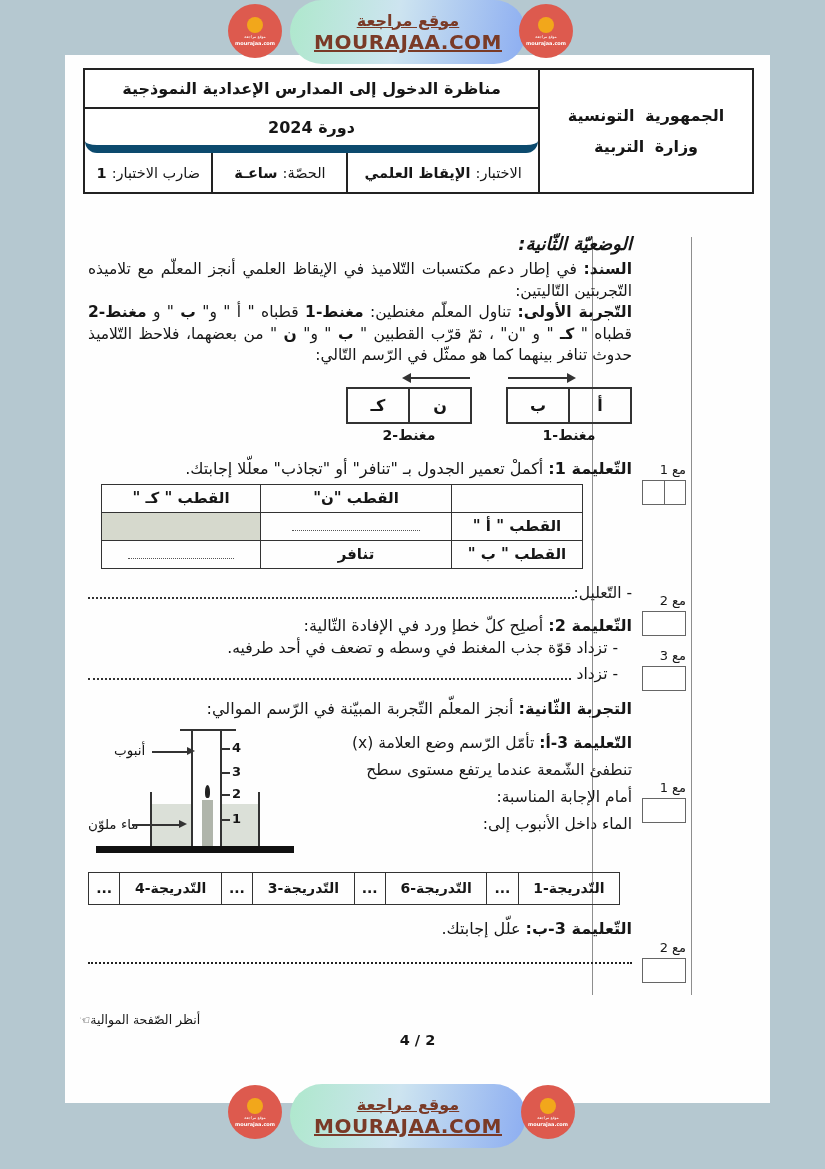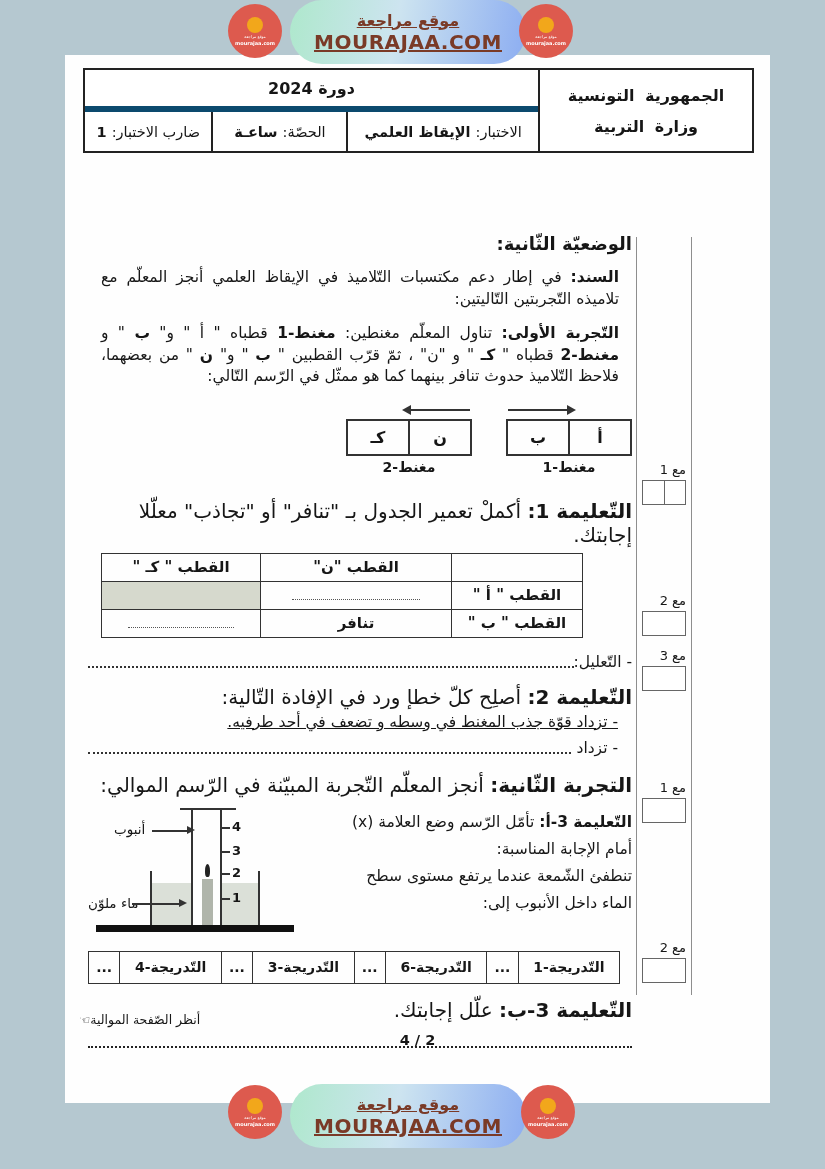--- a/index.html
+++ b/index.html
@@ -26,43 +26,43 @@
   
   .page{position:absolute;left:65px;top:55px;width:705px;height:1048px;background:#fefefe;direction:rtl;}
 
   
   .header-table{position:absolute;right:16px;left:18px;top:13px;border:2px solid #222;display:flex;background:#fff;}
   .ht-right{width:212px;border-left:2px solid #222;display:flex;flex-direction:column;justify-content:center;
             align-items:center;font-weight:bold;font-size:16px;line-height:31px;word-spacing:5px;}
   .ht-left{flex:1;display:flex;flex-direction:column;}
   .ht-title{height:37px;border-bottom:2px solid #222;display:flex;align-items:center;justify-content:center;
             font-weight:bold;font-size:16px;}
-  .ht-session{height:36px;border-bottom:6px solid #0c4a6e;display:flex;align-items:center;justify-content:center;
-              font-weight:bold;font-size:16px;}
+  .ht-session{height:36px;border-bottom:8px solid #0c4a6e;display:flex;align-items:center;justify-content:center;
+              font-weight:bold;font-size:16px;border-radius:12px;}
   .ht-row3{height:39px;display:flex;}
   .ht-row3 .cell{display:flex;align-items:center;justify-content:center;font-size:14.5px;gap:5px;}
   .cell-exam{flex:1.5;border-left:2px solid #222;}
   .cell-duration{flex:1.05;border-left:2px solid #222;}
   .cell-coef{flex:1;}
   .bold{font-weight:bold;}
 
   
   .mark-col{position:absolute;right:78px;top:182px;width:54px;height:758px;
-            border-left:1px solid #8e8e8e;border-right:1px solid #8e8e8e;}
+            border-left:1px solid #8e8e8e;border-right:1px solid #8e8e8e;padding-left:44px;}
   .mark{position:absolute;right:5px;width:46px;}
   .mark .lbl{font-size:13px;}
   .mark .box{width:42px;height:23px;border:1px solid #666;margin-top:3px;background:#fff;position:relative;}
   .mark .box.split::after{content:"";position:absolute;left:50%;top:0;bottom:0;width:1px;background:#666;}
   .m1{top:225px;} .m2{top:356px;} .m3{top:411px;} .m4{top:543px;} .m5{top:703px;}
 
   
   .content{position:absolute;top:178px;right:138px;left:23px;text-align:right;}
-  .sit-title{font-size:18px;font-weight:bold;margin:0 0 5px;}
-  .para{font-size:15.5px;line-height:21.5px;margin:13px;text-align:justify;}
-  .inst{font-size:20px;margin:24px 0 0;}
+  .sit-title{font-size:18px;font-weight:bold;margin:0 0 5px;font-style:italic;}
+  .para{font-size:15.5px;line-height:21.5px;margin:0;text-align:justify;}
+  .inst{font-size:16px;margin:16px 0 0;}
 
   
   .magnet-area{direction:ltr;display:flex;gap:34px;margin:2px 0 0;padding-left:126px;width:fit-content;}
   .magnet-group{display:flex;flex-direction:column;align-items:center;}
   .m-arrow-row{height:18px;width:100%;position:relative;}
   .arr{position:absolute;top:8px;height:2px;background:#333;width:60px;}
   .arr.right{left:2px;} .arr.left{right:2px;}
   .arr.right::after{content:"";position:absolute;right:-8px;top:-4px;
       border-left:9px solid #333;border-top:5px solid transparent;border-bottom:5px solid transparent;}
   .arr.left::before{content:"";position:absolute;left:-8px;top:-4px;
@@ -77,21 +77,21 @@
   table.poles td{border:1.6px solid #333;height:27px;text-align:center;vertical-align:middle;
                  font-size:15px;font-weight:600;padding:0 6px;}
   td.corner{border:none;width:118px;background:transparent;}
   td.coln{width:178px;} td.colk{width:146px;}
   td.shaded{background:#d6d9cd;}
   .cell-dots{display:inline-block;width:72%;border-bottom:1.8px dotted #555;height:11px;}
 
   .dots-line{display:flex;align-items:flex-end;margin-top:14px;font-size:15.5px;gap:0;}
   .dots-line .dots{flex:1;border-bottom:2px dotted #333;height:14px;margin-bottom:3px;}
 
-  .bullet{margin:4px 14px 0 0;font-size:15.5px;text-decoration:underline;}
+  .bullet{margin:4px 14px 0 0;font-size:15.5px;}
   .bullet-dots{display:flex;align-items:flex-end;margin:7px 14px 0 0;font-size:15.5px;gap:6px;}
   .bullet-dots .dots{flex:1;border-bottom:2px dotted #333;height:14px;margin-bottom:3px;}
 
   .exp2-line{margin-top:16px;}
 
   
   .block3{display:flex;margin-top:6px;}
   .block3-text{flex:1;font-size:15.5px;line-height:27px;padding-top:6px;}
   .diagram{width:240px;position:relative;height:140px;direction:ltr;flex:none;}
   .d-base{position:absolute;left:8px;top:122px;width:198px;height:7px;background:#111;}
@@ -141,20 +141,21 @@
 </div>
 
 <div class="page">
 
   <div class="header-table">
     <div class="ht-right">
       <span>الجمهورية التونسية</span>
       <span>وزارة التربية</span>
     </div>
     <div class="ht-left">
+      <div class="ht-title">مناظرة الدخول إلى المدارس الإعدادية النموذجية</div>
       <div class="ht-session">دورة 2024</div>
       <div class="ht-row3">
         <div class="cell cell-exam">
           <span>الاختبار:</span>
           <span class="bold">الإيقاظ العلمي</span>
         </div>
         <div class="cell cell-duration">
           <span>الحصّة:</span>
           <span class="bold">ساعـة</span>
         </div>
@@ -254,22 +255,22 @@
     <div class="bullet-dots">
       <span>- تزداد</span>
       <span class="dots"></span>
     </div>
 
     <p class="inst exp2-line"><b>التجربة الثّانية:</b> <span>أنجز المعلّم التّجربة المبيّنة في الرّسم الموالي:</span></p>
 
     <div class="block3">
       <div class="block3-text">
         <div><b>التّعليمة 3-أ:</b> <span>تأمّل الرّسم وضع العلامة (x)</span></div>
+        <div>تنطفئ الشّمعة عندما يرتفع مستوى سطح</div>
         <div>أمام الإجابة المناسبة:</div>
-        <div>تنطفئ الشّمعة عندما يرتفع مستوى سطح</div>
         <div>الماء داخل الأنبوب إلى:</div>
       </div>
       <div class="diagram">
         <div class="d-base"></div>
         <div class="d-wall lw"></div>
         <div class="d-wall rw"></div>
         <div class="d-water left"></div>
         <div class="d-water right"></div>
         <div class="d-cap"></div>
         <div class="d-tube tl"></div>

